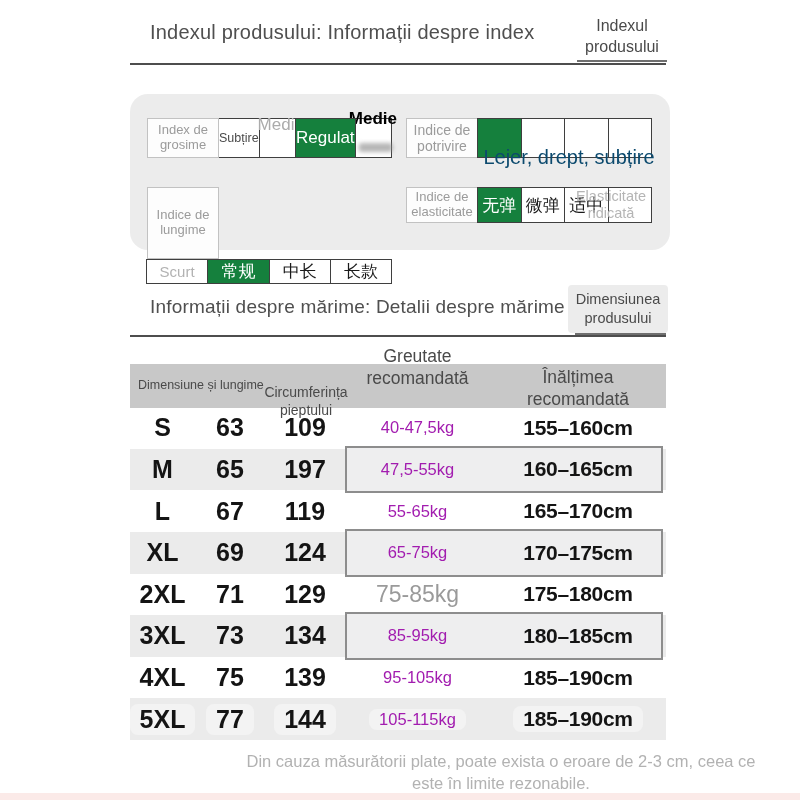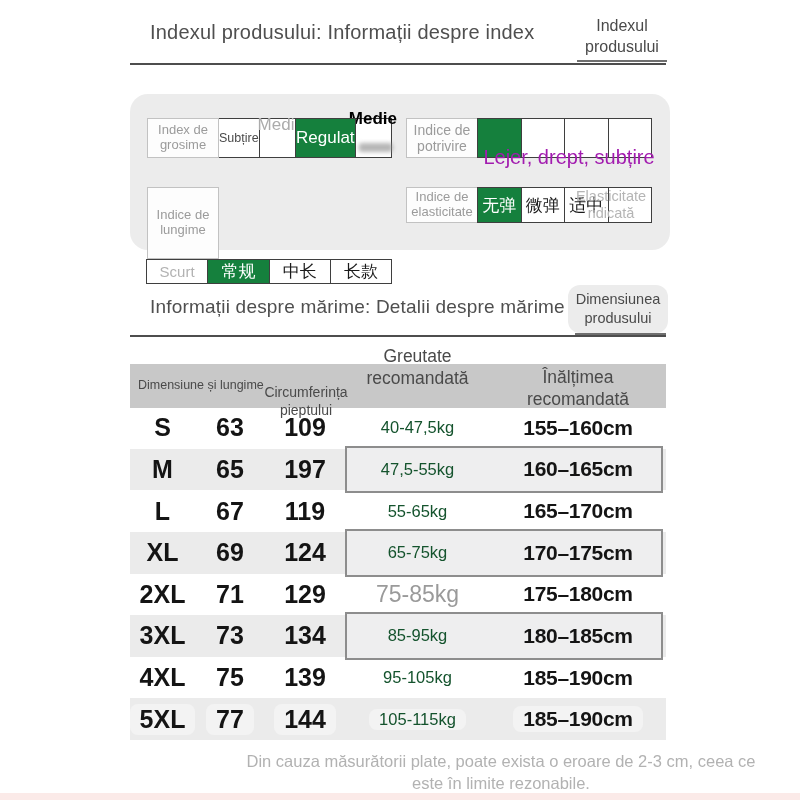--- a/index.html
+++ b/index.html
@@ -6,21 +6,21 @@
   .page{
     position:relative;width:800px;height:800px;background:#ffffff;overflow:hidden;
     font-family:"Liberation Sans","DejaVu Sans",sans-serif;
   }
   
   .sec-title{position:absolute;color:#4f4f4f;letter-spacing:.2px;}
   .t1{left:150px;top:21px;font-size:20px;}
   .t2{left:150px;top:296px;font-size:19px;}
   .side-label{position:absolute;text-align:center;color:#4a4a4a;line-height:1.32;}
   .s1{left:572px;top:15px;width:100px;font-size:16px;}
-  .s2{left:568px;top:285px;width:100px;height:48px;font-size:14.5px;background:#ececec;border-radius:12px;display:flex;align-items:center;justify-content:center;}
+  .s2{left:568px;top:285px;width:100px;height:48px;font-size:14.5px;background:#ececec;border-radius:4px;display:flex;align-items:center;justify-content:center;}
   .rule{position:absolute;height:2px;background:#4d4d4d;}
   .r1{left:130px;top:63px;width:536px;}
   .r2{left:130px;top:335px;width:536px;}
   .rule-sub{position:absolute;height:2px;background:#6f6f6f;}
   .ru1{left:577px;top:60px;width:90px;}
   .ru2{left:575px;top:333px;width:91px;}
   
   .card{position:absolute;left:130px;top:94px;width:540px;height:156px;background:#ececec;border-radius:18px;}
   .grp{position:absolute;display:flex;}
   .g0{left:17px;top:24px;width:245px;height:40px;border-radius:7px;}
@@ -40,42 +40,42 @@
   }
   .cell.sel{background:#15803d;color:#ffffff;z-index:1;font-size:17px;white-space:nowrap;overflow:visible;}
   .cell.small-dark{font-size:12.5px;color:#4a4a4a;}
   .cell.ghost{color:#b2b2b2;font-size:15px;}
   .cell.cjk{font-weight:500;}
   .cell.ghost-top span{position:absolute;top:-4px;left:-2px;color:#ababab;font-size:17px;white-space:nowrap;}
   .cell.bold-top span{position:absolute;top:-10px;right:-6px;color:#000;font-weight:700;font-size:17px;white-space:nowrap;}
   .smudge{position:absolute;bottom:5px;left:50%;transform:translateX(-42%);width:34px;height:9px;background:#8f8f8f;filter:blur(2px);opacity:.65;border-radius:3px;}
   .overlay-wide{
     position:absolute;left:80px;right:0;top:0;bottom:0;display:flex;align-items:center;justify-content:center;
-    color:#a21caf;font-size:20px;white-space:nowrap;pointer-events:none;z-index:2;margin-top:39px;
+    color:#0c4a6e;font-size:20px;white-space:nowrap;pointer-events:none;z-index:2;margin-top:39px;
   }
   .overlay-right{
     position:absolute;left:162px;width:86px;top:-5px;bottom:-4px;display:flex;align-items:center;justify-content:center;
     color:#b5b5b5;font-size:14.5px;line-height:1.12;text-align:center;pointer-events:none;z-index:2;
   }
   
   .size-table{position:absolute;left:130px;top:345px;width:536px;height:395px;}
   .hdr-band{position:absolute;left:0;top:19px;width:536px;height:44px;background:#c8c8c8;}
   .hdr{position:absolute;color:#4a4a4a;text-align:center;}
   .h0{left:8px;top:33px;font-size:12.5px;text-align:left;}
   .h1{left:120px;width:112px;top:39px;font-size:14px;line-height:1.25;}
   .h2{left:215px;width:145px;top:1px;font-size:17.5px;line-height:1.25;}
   .h3{left:360px;width:176px;top:22px;font-size:17.5px;line-height:1.25;}
   .rows{position:absolute;left:0;top:62px;width:536px;height:333px;display:flex;flex-direction:column;}
   .srow{flex:1;display:flex;align-items:center;position:relative;}
   .srow.shade{background:#ebebeb;}
   .rowbox{position:absolute;left:215px;right:3px;top:-3px;bottom:-3px;background:#eeeeef;border:2px solid #8d8d8d;box-sizing:border-box;z-index:0;}
   .sc{display:flex;align-items:center;justify-content:center;z-index:1;box-sizing:border-box;}
   .c0{width:65px;}.c1{width:70px;}.c2{width:80px;}.c3{width:145px;}.c4{width:176px;}
   .v-bold{font-size:25px;font-weight:700;color:#141414;}
-  .v-wt{font-size:16.5px;color:#14532d;}
+  .v-wt{font-size:16.5px;color:#a21caf;}
   .v-wt.big{font-size:23px;color:#9a9a9a;}
   .v-ht{font-size:21px;font-weight:700;color:#141414;letter-spacing:-.3px;}
   .patch{background:#f3f3f3;border-radius:8px;padding:1px 10px;text-align:right;}
   
   .foot-note{position:absolute;left:237px;top:750px;width:528px;text-align:center;font-size:16.5px;color:#b2b2b2;line-height:1.36;}
   .pink-strip{position:absolute;left:0;top:793px;width:800px;height:7px;}
 </style>
 </head>
 <body>
 

